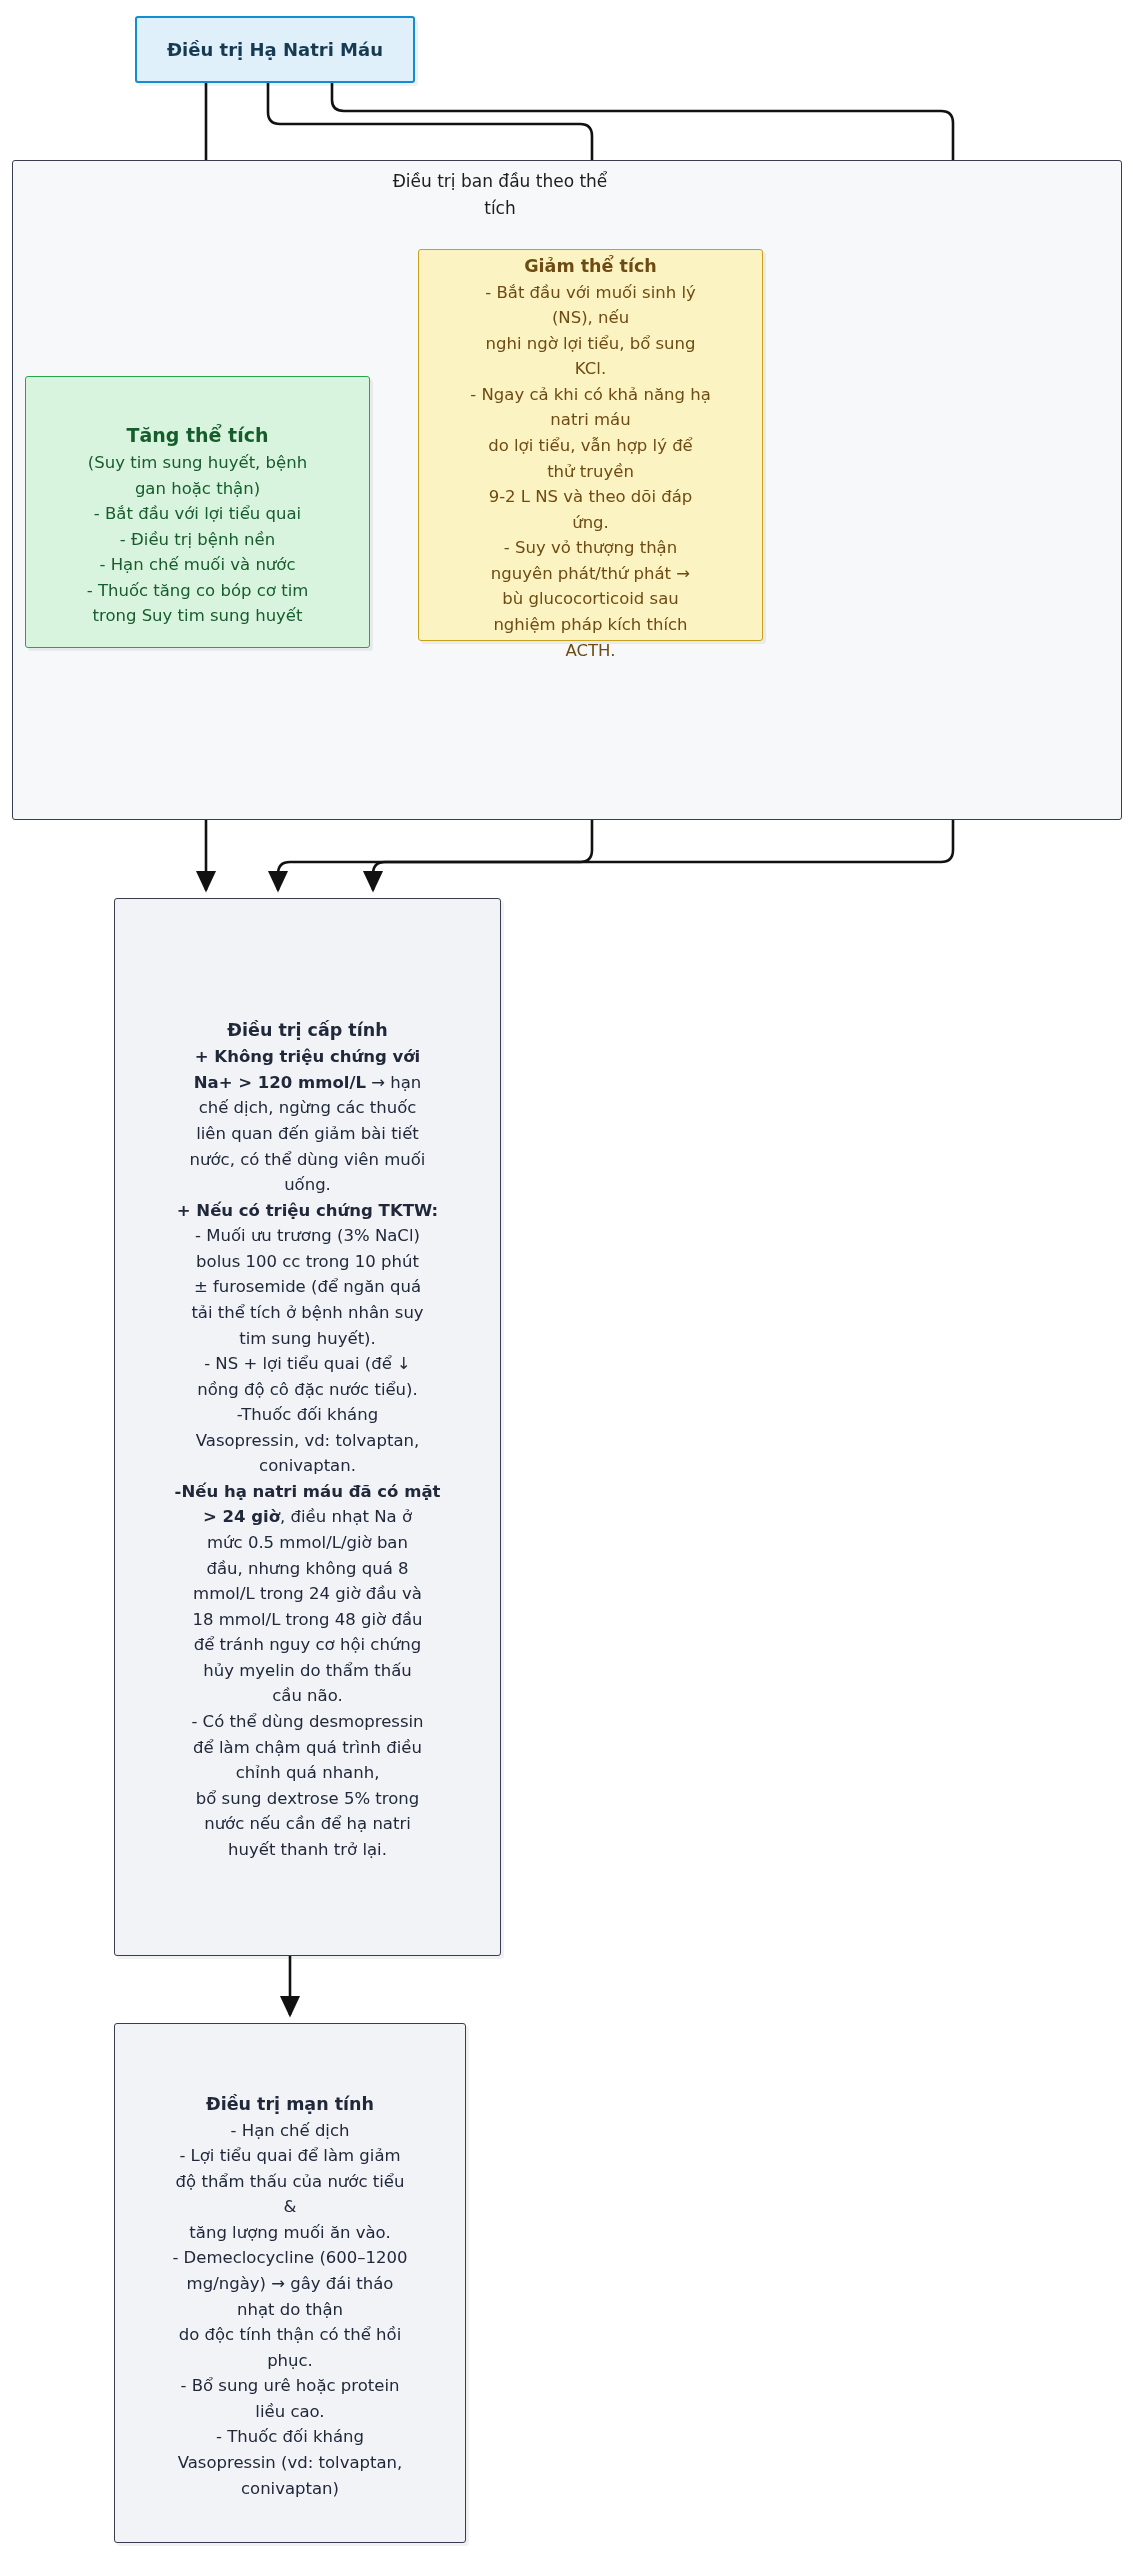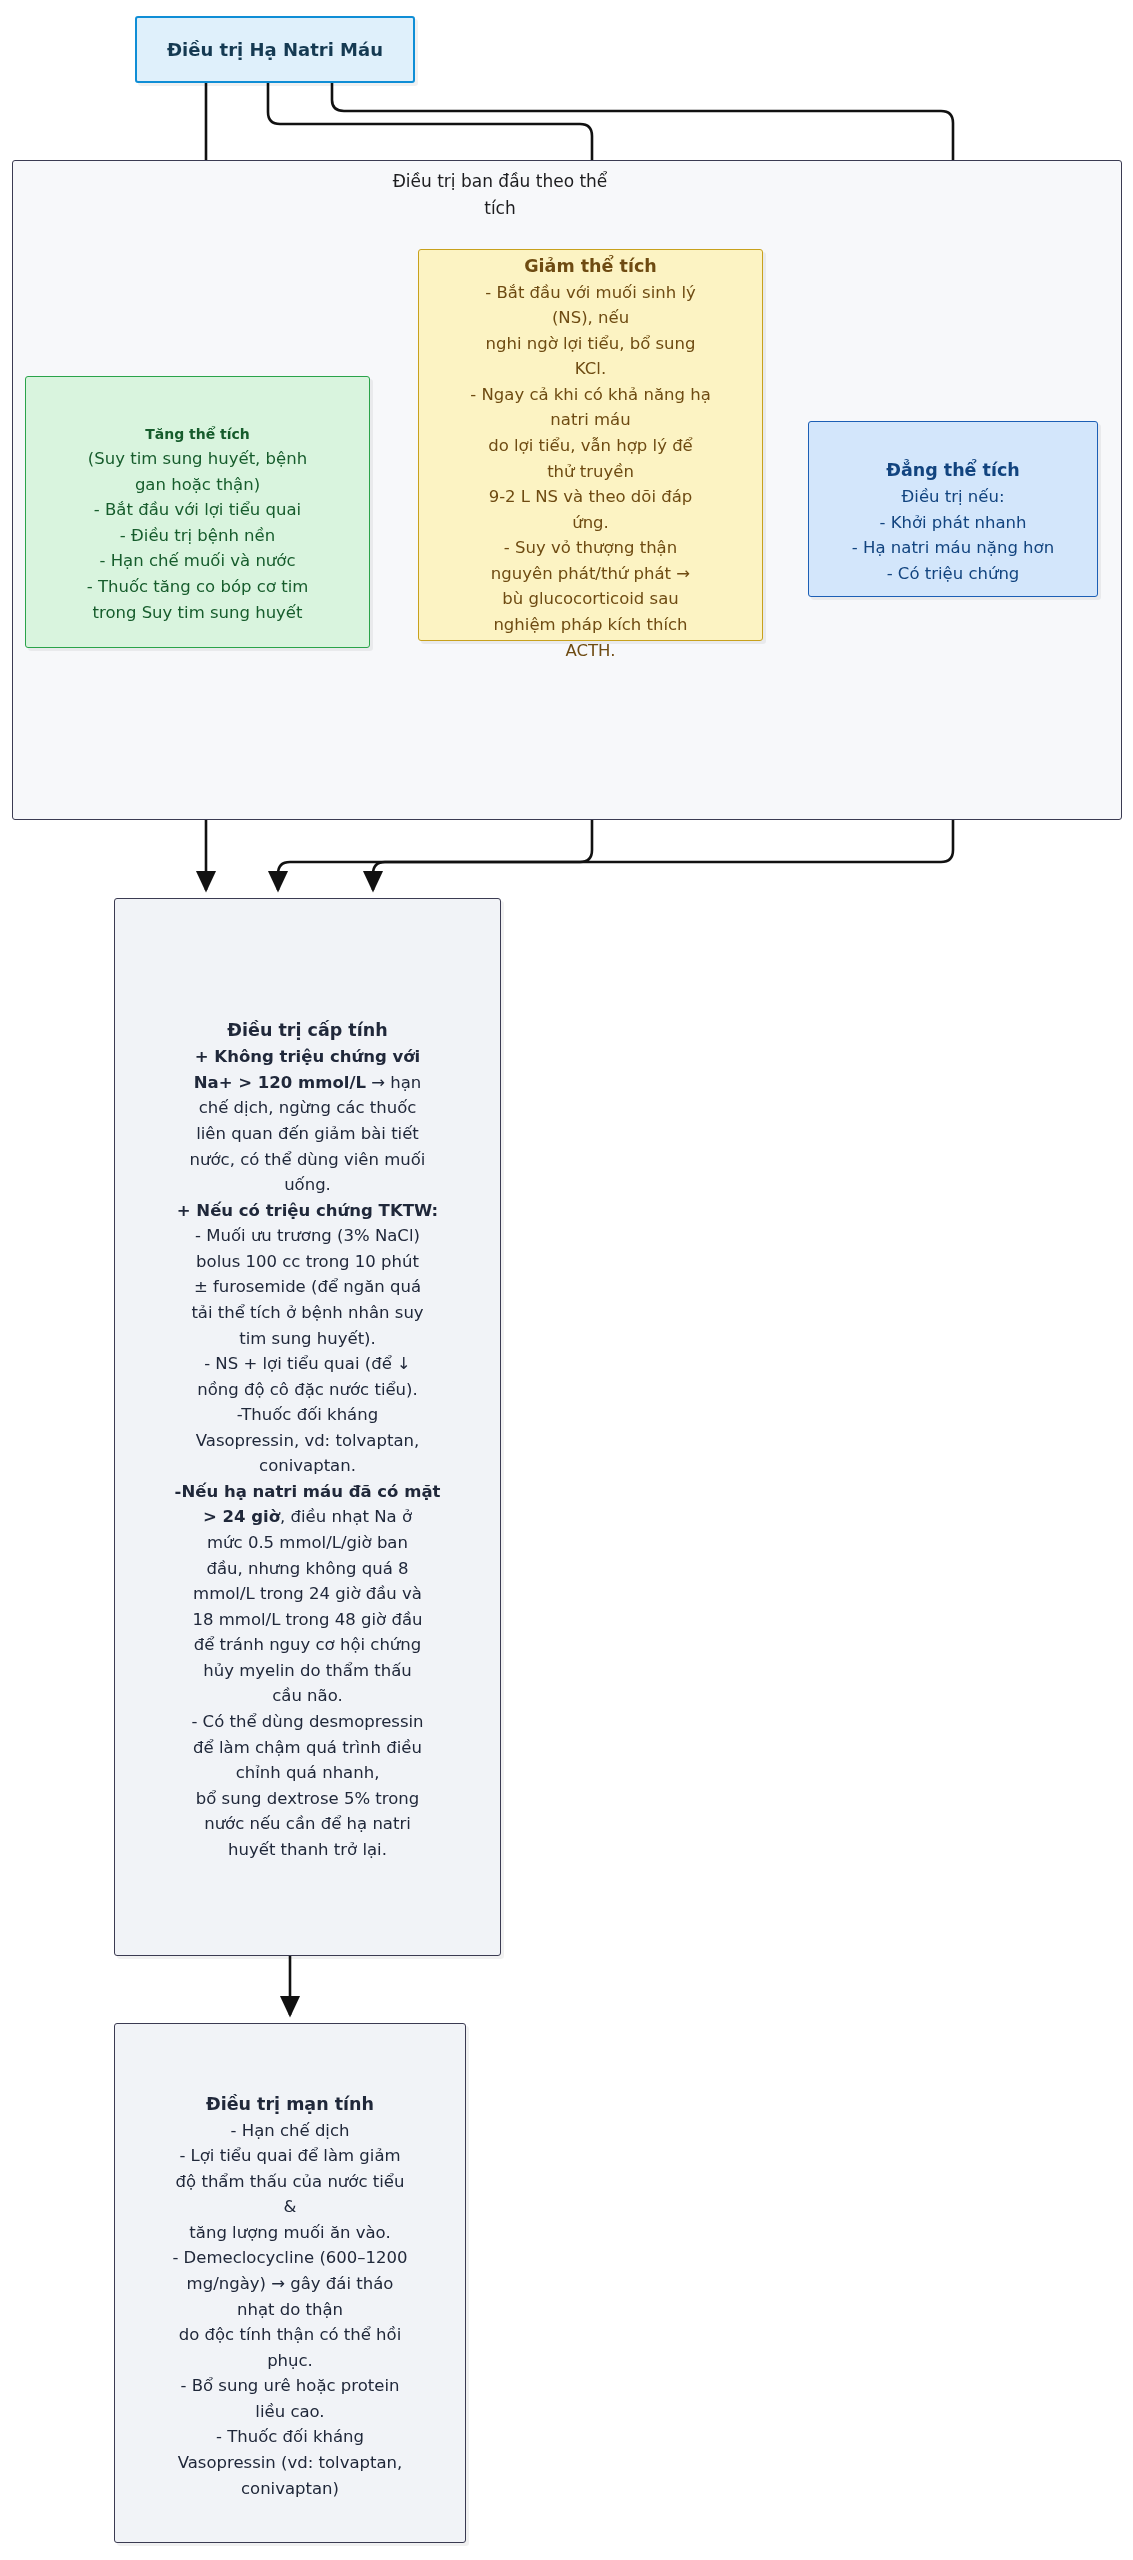--- a/index.html
+++ b/index.html
@@ -38,21 +38,21 @@
     text-align:center;font-size:17px;color:#1d1d1f;line-height:1.6;
     white-space:pre-line;
   }
 
   
   #n-hyper{
     left:25px;top:376px;width:345px;height:272px;
     background:#d9f4de;border:1.8px solid #2aa34a;border-radius:3px;
     color:#165c2c;font-size:16.5px;
   }
-  #n-hyper .ttl{font-size:14px;}
+  #n-hyper .ttl{font-size:19px;}
 
   
   #n-hypo{
     left:418px;top:249px;width:345px;height:392px;
     background:#fcf3c3;border:1.8px solid #c8a11c;border-radius:3px;
     color:#6e4b12;font-size:16.5px;
   }
   #n-hypo .ttl{font-size:17.5px;}
 
   
@@ -141,28 +141,20 @@
 9-2 L NS và theo dõi đáp
 ứng.
 - Suy vỏ thượng thận
 nguyên phát/thứ phát →
 bù glucocorticoid sau
 nghiệm pháp kích thích
 ACTH.</span>
     </div>
   </div>
 
-  <div class="node" id="n-eu">
-    <div class="inner">
-      <span class="ttl">Đẳng thể tích</span><span>Điều trị nếu:
-- Khởi phát nhanh
-- Hạ natri máu nặng hơn
-- Có triệu chứng</span>
-    </div>
-  </div>
 
   <div class="node" id="n-acute">
     <div class="inner">
       <span class="ttl">Điều trị cấp tính</span><b class="bld">+ Không triệu chứng với</b><span>
 </span><b class="bld">Na+ &gt; 120 mmol/L</b><span> → hạn</span><span>
 </span><span>chế dịch, ngừng các thuốc
 liên quan đến giảm bài tiết
 nước, có thể dùng viên muối
 uống.</span><span>
 </span><b class="bld">+ Nếu có triệu chứng TKTW:</b><span>

